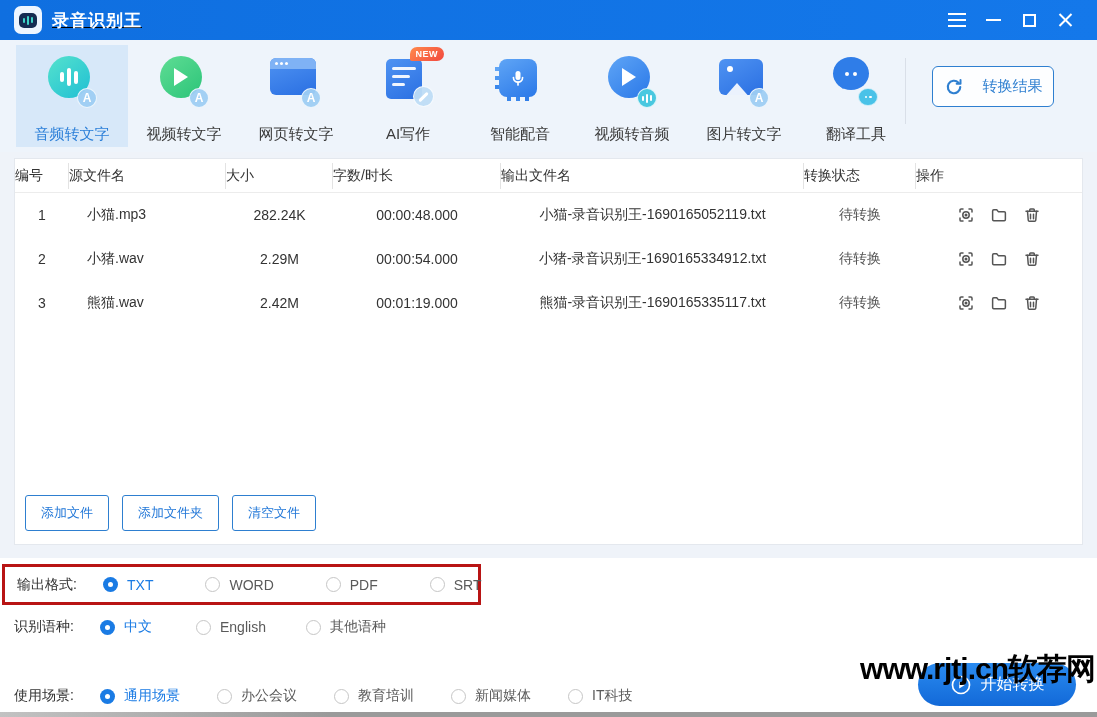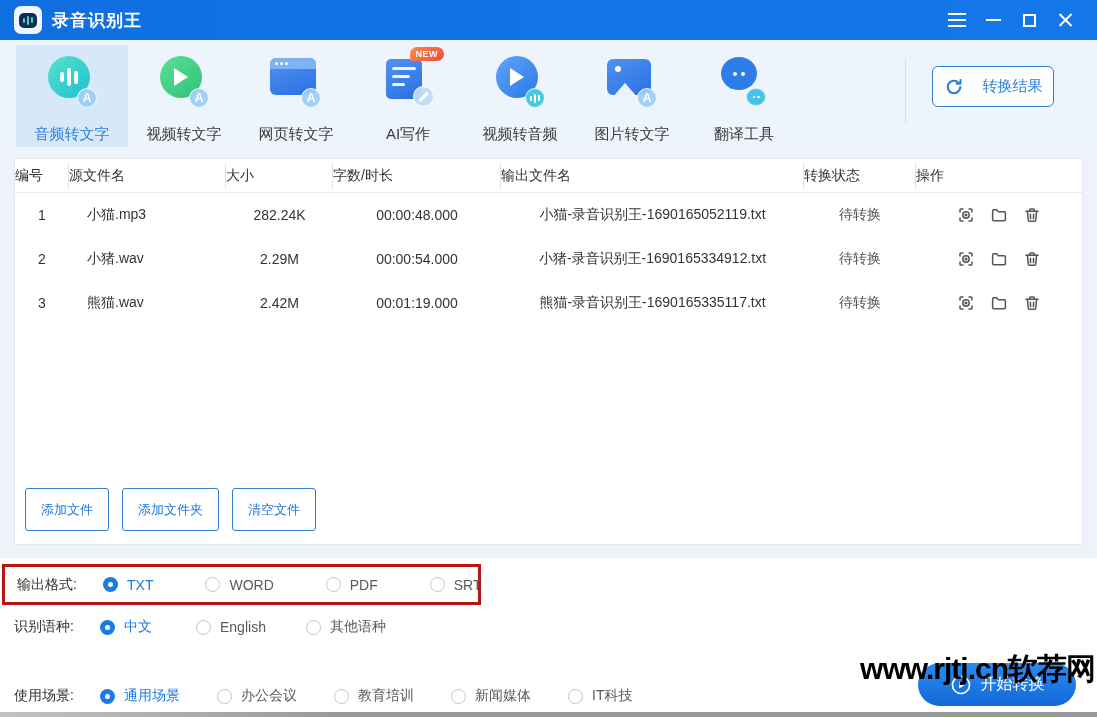--- a/index.html
+++ b/index.html
@@ -5,21 +5,21 @@
   * { margin:0; padding:0; box-sizing:border-box; }
   html,body { width:1097px; height:717px; }
   body {
     position:relative; overflow:hidden; background:#fff;
     font-family:"Liberation Sans","DejaVu Sans",sans-serif;
     -webkit-font-smoothing:antialiased;
   }
 
   
   .titlebar { position:absolute; top:0; left:0; right:0; height:40px;
-    background:linear-gradient(90deg,#0f6fe0,#1478ea); display:flex; align-items:center; padding:0 14px; z-index:10;}
+    background:linear-gradient(90deg,#0f6fe0,#1478ea); display:flex; align-items:center; padding:0 14px; z-index:10;text-decoration:underline;}
   .app-icon { width:28px; height:28px; border-radius:7px; background:#eef6ff;
     display:flex; align-items:center; justify-content:center; margin-right:10px; }
   .app-icon .bubble { width:18px; height:15px; background:#152c52; border-radius:5px;
     position:relative; display:flex; align-items:center; justify-content:center; gap:2px;}
   .app-icon .bubble::after { content:''; position:absolute; left:3px; bottom:-3px;
     border:3px solid transparent; border-top-color:#152c52; }
   .app-icon .bubble i { width:2px; background:#3fd4c8; border-radius:1px; }
   .app-icon .bubble i:nth-child(1){height:5px}.app-icon .bubble i:nth-child(2){height:9px}.app-icon .bubble i:nth-child(3){height:6px}
   .title-text { color:#fff; font-size:17px; font-weight:bold; letter-spacing:1px; }
   .win-controls { margin-left:auto; display:flex; align-items:center; }
@@ -105,21 +105,21 @@
   .thead { height:34px; border-bottom:1px solid #ececec; }
   .th { text-align:left; font-size:14px; color:#333; position:relative; }
   .th:not(:last-child)::after { content:''; position:absolute; right:0; top:-4px; bottom:-4px; width:1px; background:#e3e3e3; }
   .trow { height:44px; font-size:14px; color:#333; }
   .td { text-align:center; }
   .td-src { text-align:left; padding-left:18px; }
   .td-status { color:#555; }
   .td-ops { display:flex; align-items:center; justify-content:center; gap:15px; }
   .op-ic { width:18px; height:18px; cursor:pointer; display:inline-flex; }
   .add-btns { position:absolute; left:10px; bottom:13px; display:flex; gap:13px; }
-  .add-btn { height:43px; padding:0 15px; background:#fff; border:1px solid #2e7fd0; border-radius:3px;
+  .add-btn { height:36px; padding:0 15px; background:#fff; border:1px solid #2e7fd0; border-radius:3px;
     color:#2378d8; font-size:13px; display:flex; align-items:center; cursor:pointer; }
 
   
   .settings { position:absolute; top:558px; left:0; right:0; bottom:5px; background:#fff; }
   .set-label { font-size:14px; color:#333; width:72px; flex:none; }
   .opt { display:flex; align-items:center; gap:9px; cursor:pointer; }
   .opt-label { font-size:14px; color:#5a5a5a; }
   .radio { width:15px; height:15px; border-radius:50%; border:1px solid #c6c6c6; background:#fff; flex:none; }
   .opt.checked .radio { border:none; background:#1a7be4; position:relative; }
   .opt.checked .radio::after { content:''; position:absolute; left:5px; top:5px; width:5px; height:5px; border-radius:50%; background:#fff; }
@@ -221,20 +221,32 @@
           <i></i>
         </span>
       <span class="badge-pencil">
           <i></i>
         </span>
     </span>
     <span class="tool-label">AI写作</span>
   </div>
   <div class="tool-item">
     <span class="ico">
+      <span class="chip">
+        <svg viewBox="0 0 24 24" width="20" height="20">
+            <rect x="9" y="3.5" width="6" height="11" rx="3" fill="#fff"></rect>
+            <path d="M6.5 11.5a5.5 5.5 0 0 0 11 0" fill="none" stroke="#fff" stroke-width="2" stroke-linecap="round"></path>
+            <path d="M12 17v3.5" stroke="#fff" stroke-width="2" stroke-linecap="round"></path>
+          </svg>
+      </span>
+    </span>
+    <span class="tool-label">智能配音</span>
+  </div>
+  <div class="tool-item">
+    <span class="ico">
       <span class="cmain grad-blue">
           <span class="play-tri"></span>
         </span>
       <span class="badge-sound">
           <i></i>
           <i></i>
           <i></i>
         </span>
     </span>
     <span class="tool-label">视频转音频</span>

